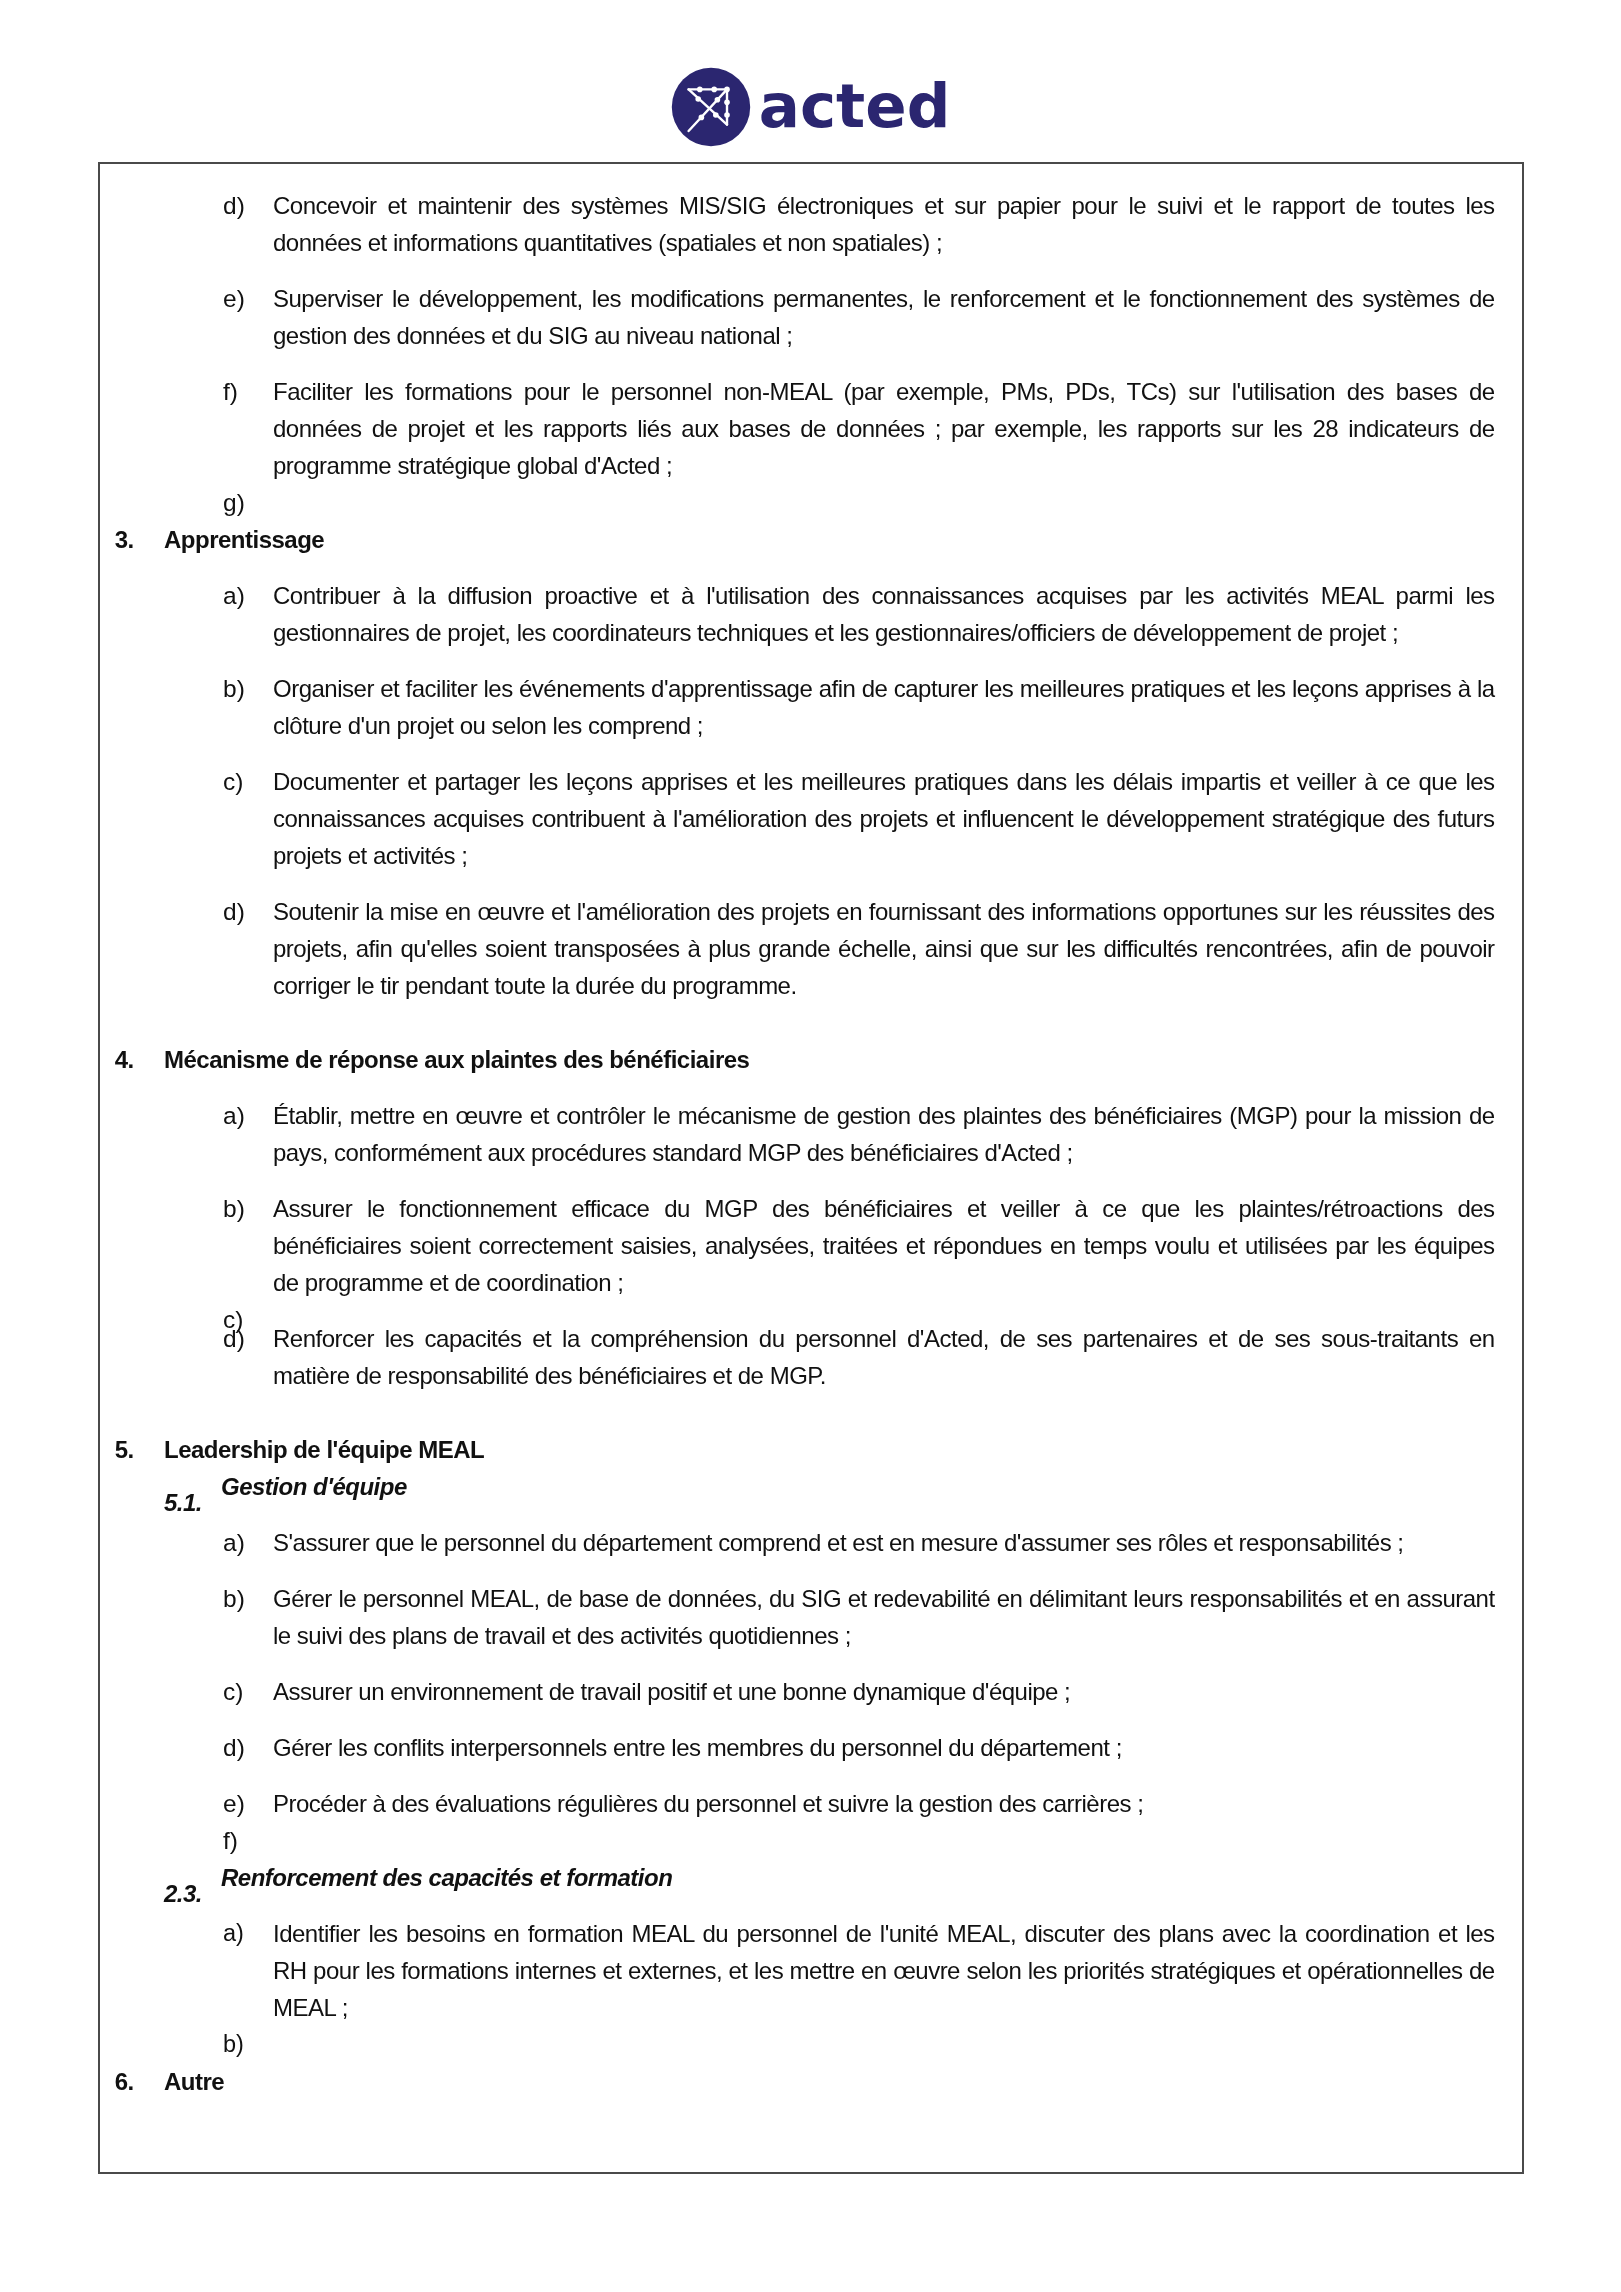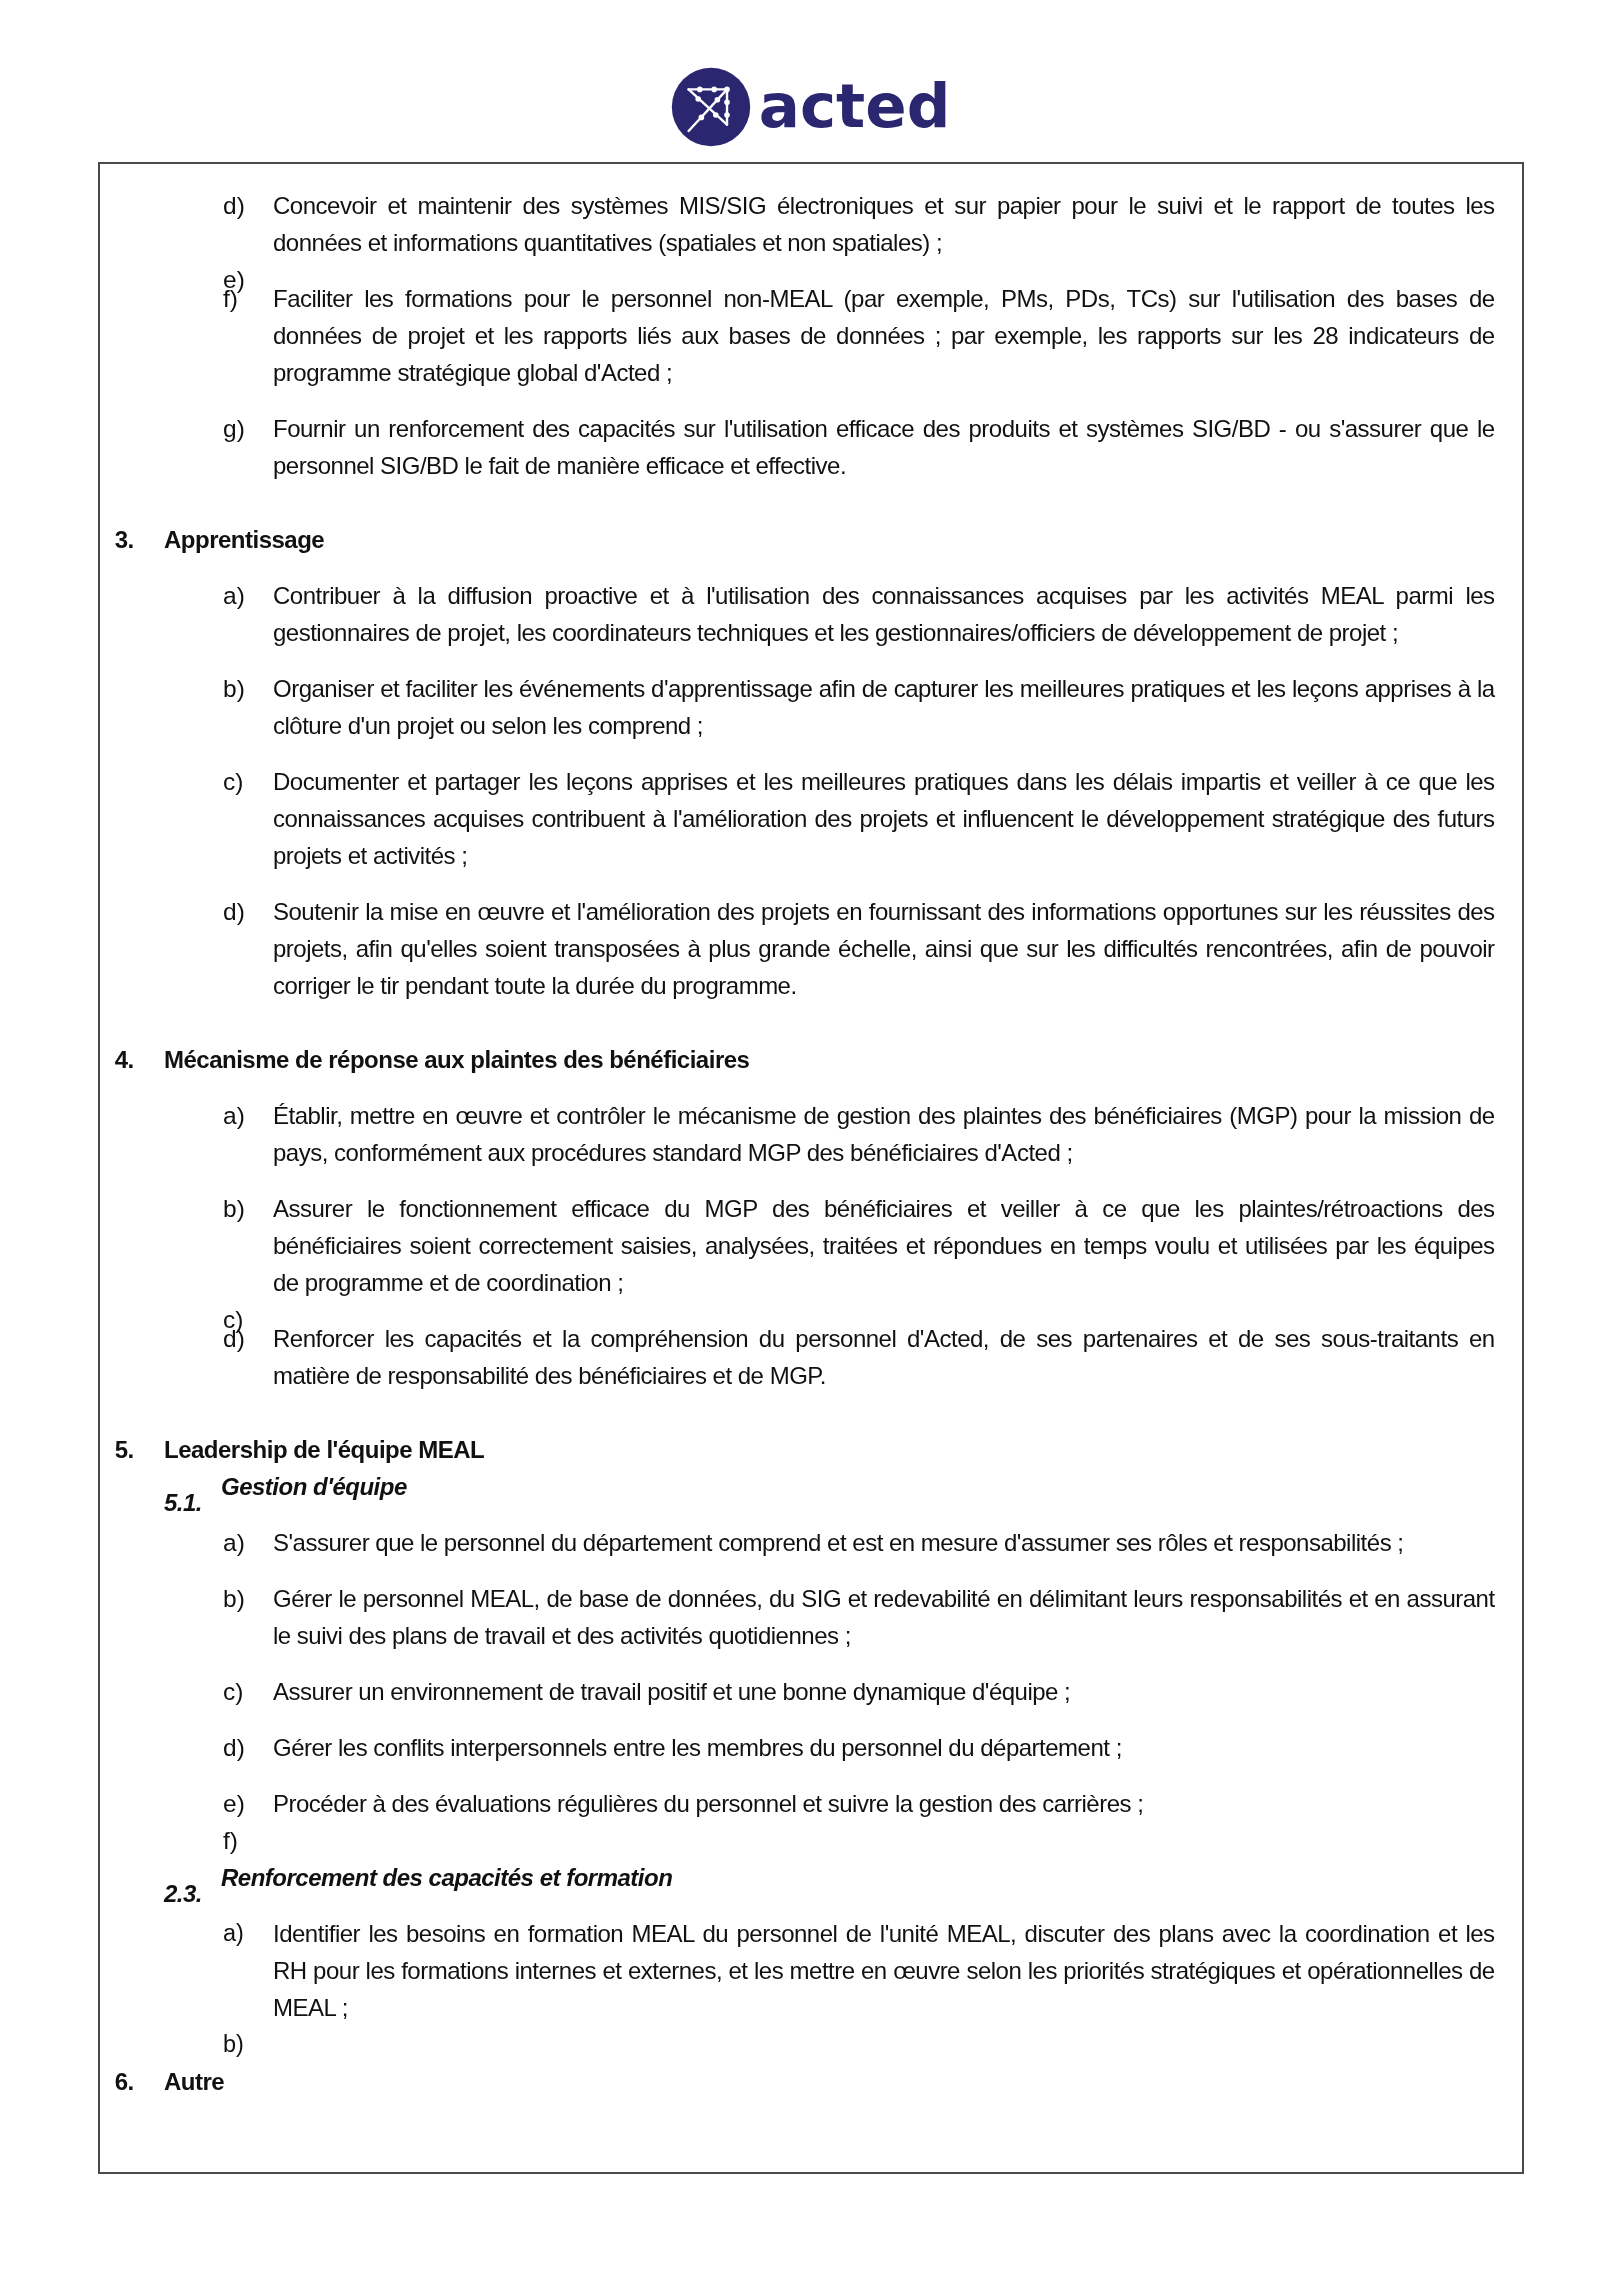--- a/index.html
+++ b/index.html
@@ -54,28 +54,28 @@
 
 <div class="box">
   <div class="content">
 
     <div class="item">
       <span class="marker">d)</span>
       <span class="item-text">Concevoir et maintenir des systèmes MIS/SIG électroniques et sur papier pour le suivi et le rapport de toutes les données et informations quantitatives (spatiales et non spatiales) ;</span>
     </div>
     <div class="item">
       <span class="marker">e)</span>
+      <span class="item-text">Superviser le développement, les modifications permanentes, le renforcement et le fonctionnement des systèmes de gestion des données et du SIG au niveau national ;</span>
     </div>
     <div class="item">
       <span class="marker">f)</span>
       <span class="item-text">Faciliter les formations pour le personnel non-MEAL (par exemple, PMs, PDs, TCs) sur l'utilisation des bases de données de projet et les rapports liés aux bases de données ; par exemple, les rapports sur les 28 indicateurs de programme stratégique global d'Acted ;</span>
     </div>
     <div class="item">
       <span class="marker">g)</span>
-      <span class="item-text">Fournir un renforcement des capacités sur l'utilisation efficace des produits et systèmes SIG/BD - ou s'assurer que le personnel SIG/BD le fait de manière efficace et effective.</span>
     </div>
 
     <div class="gap"></div>
 
     <div class="section">
       <span class="num">3.</span>
       <span>Apprentissage</span>
     </div>
     <div class="item">
       <span class="marker">a)</span>

